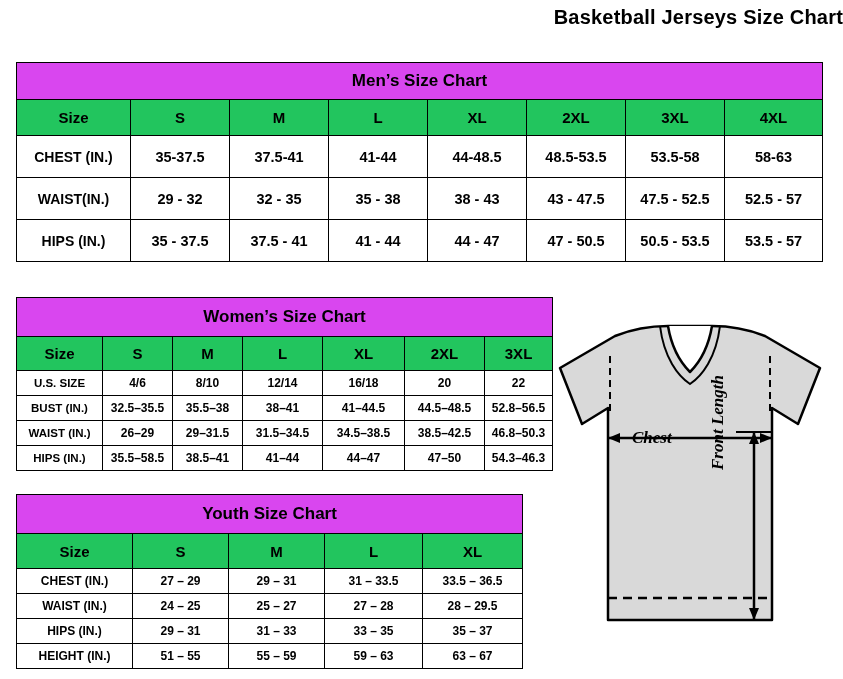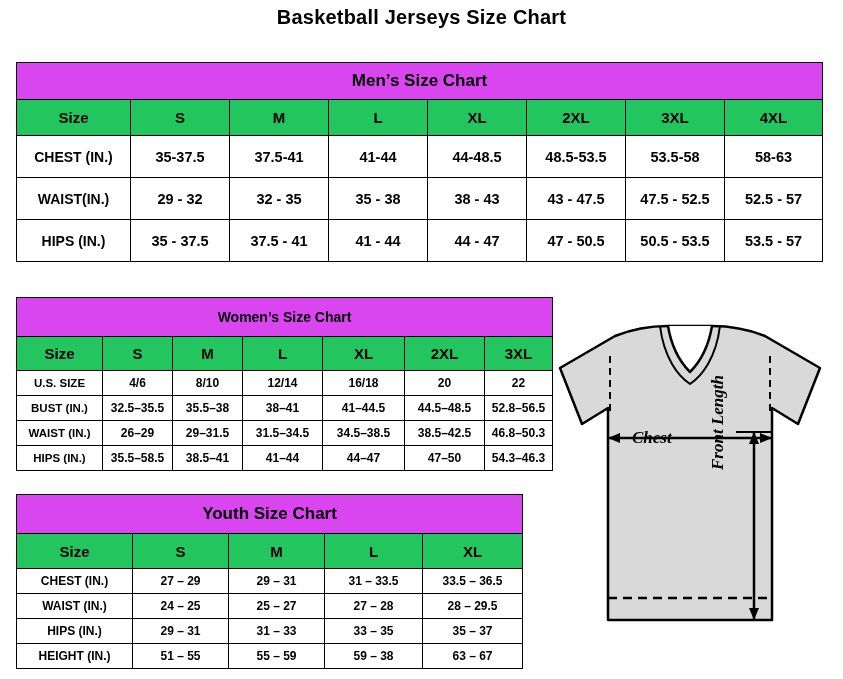--- a/index.html
+++ b/index.html
@@ -13,21 +13,21 @@
     position: relative;
     font-family: "Liberation Sans", sans-serif;
     color: #000000;
     overflow: hidden;
   }
   .page-title {
     position: absolute;
     top: 6px;
     left: 0;
     width: 843px;
-    text-align: center;
+    text-align: right;
     font-size: 20px;
     font-weight: bold;
     letter-spacing: 0.2px;
   }
 
   table {
     border-collapse: collapse;
     table-layout: fixed;
   }
   table td, table th {
@@ -61,21 +61,21 @@
   #mens-table tbody td { height: 41px; font-size: 14.5px; }
   #mens-table .rowlabel { font-size: 14px; }
 
   
   #womens-table {
     position: absolute;
     left: 16px;
     top: 297px;
     width: 536px;
   }
-  #womens-table .caption-cell { height: 38px; font-size: 14px; }
+  #womens-table .caption-cell { height: 38px; font-size: 17px; }
   #womens-table .hdr td { height: 33px; font-size: 15px; }
   #womens-table tbody td { height: 24px; font-size: 12px; }
   #womens-table .rowlabel { font-size: 11.5px; }
 
   
   #youth-table {
     position: absolute;
     left: 16px;
     top: 494px;
     width: 506px;
@@ -277,21 +277,21 @@
       <td class="rowlabel">HIPS  (IN.)</td>
       <td>29 – 31</td>
       <td>31 – 33</td>
       <td>33 – 35</td>
       <td>35 – 37</td>
     </tr>
     <tr>
       <td class="rowlabel">HEIGHT  (IN.)</td>
       <td>51 – 55</td>
       <td>55 – 59</td>
-      <td>59 – 38</td>
+      <td>59 – 63</td>
       <td>63 – 67</td>
     </tr>
   </tbody>
 </table>
 
 <div id="shirt-diagram">
   <svg width="300" height="345" viewBox="0 0 300 345">
 
     <path d="M20 48 L75 16 C95 8 110 6 128 6 L172 6 C190 6 205 8 225 16 L280 48
              L258 104 L232 88 L232 300 L68 300 L68 88 L42 104 Z" fill="#d9d9d9" stroke="#000000" stroke-width="2.5" stroke-linejoin="round"></path>

